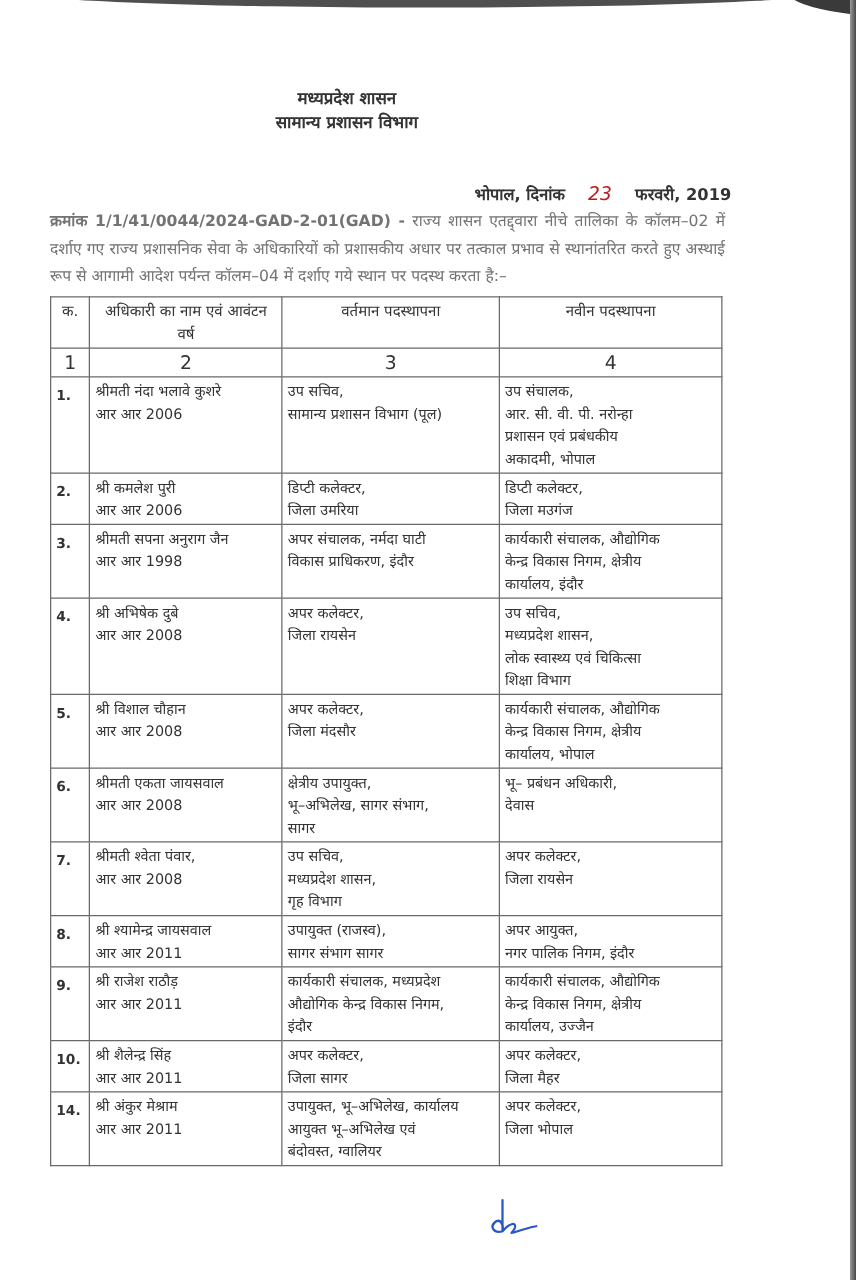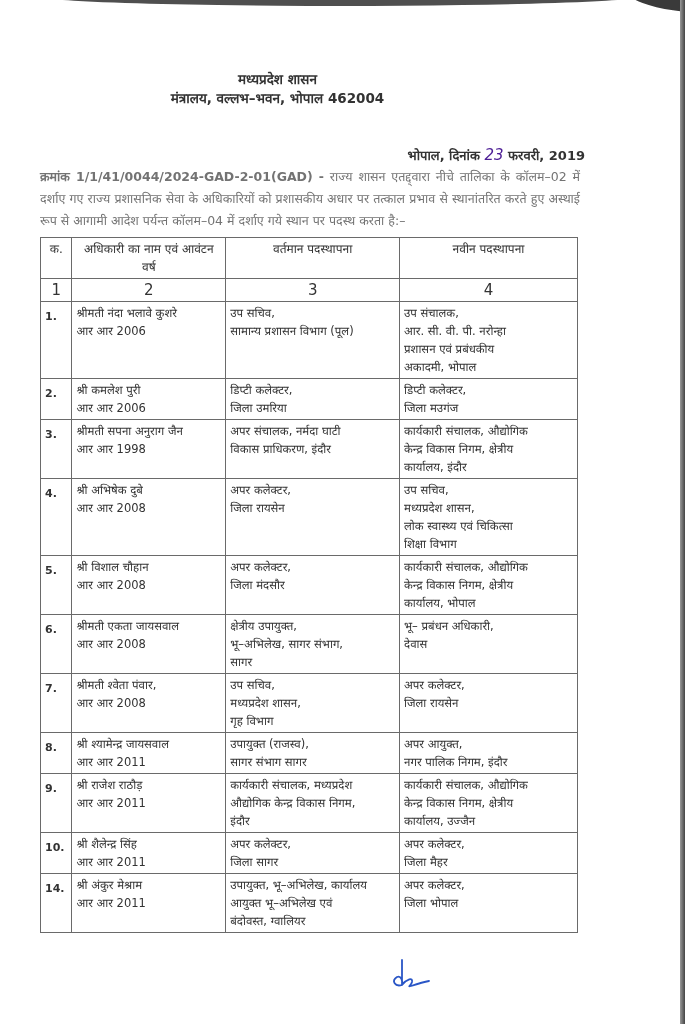--- a/index.html
+++ b/index.html
@@ -60,25 +60,25 @@
     }
     .date-line {
       position: absolute;
       top: 146px;
       right: 100px;
       font-size: 13px;
       font-weight: bold;
       color: #333;
     }
     .date-line .handwritten-day {
-      color: #4c1d95;
+      color: #b91c1c;
       font-style: italic;
       font-size: 15px;
       font-weight: normal;
-      margin: 0 0;
+      margin: 0 14px;
     }
     .intro {
       position: absolute;
       top: 166px;
       left: 40px;
       width: 540px;
       font-size: 12.5px;
       line-height: 22px;
       text-align: justify;
       color: #737373;
@@ -131,21 +131,21 @@
   </style>
 </head>
 <body>
 
 <div class="top-shadow"></div>
 <div class="right-corner"></div>
 <div class="right-edge"></div>
 
 <div class="header">
   <span class="line">मध्यप्रदेश शासन</span>
-  <span class="line">मंत्रालय, वल्लभ–भवन, भोपाल 462004</span>
+  <span class="line">सामान्य प्रशासन विभाग</span>
 </div>
 
 <div class="date-line">
   <span>भोपाल, दिनांक</span>
   <span class="handwritten-day">23</span>
   <span>फरवरी, 2019</span>
 </div>
 
 <div class="intro">
   <span class="ref">क्रमांक 1/1/41/0044/2024-GAD-2-01(GAD) -</span><span> राज्य शासन एतद्द्वारा नीचे तालिका के कॉलम–02 में दर्शाए गए राज्य प्रशासनिक सेवा के अधिकारियों को प्रशासकीय अधार पर तत्काल प्रभाव से स्थानांतरित करते हुए अस्थाई रूप से आगामी आदेश पर्यन्त कॉलम–04 में दर्शाए गये स्थान पर पदस्थ करता है:–</span>

